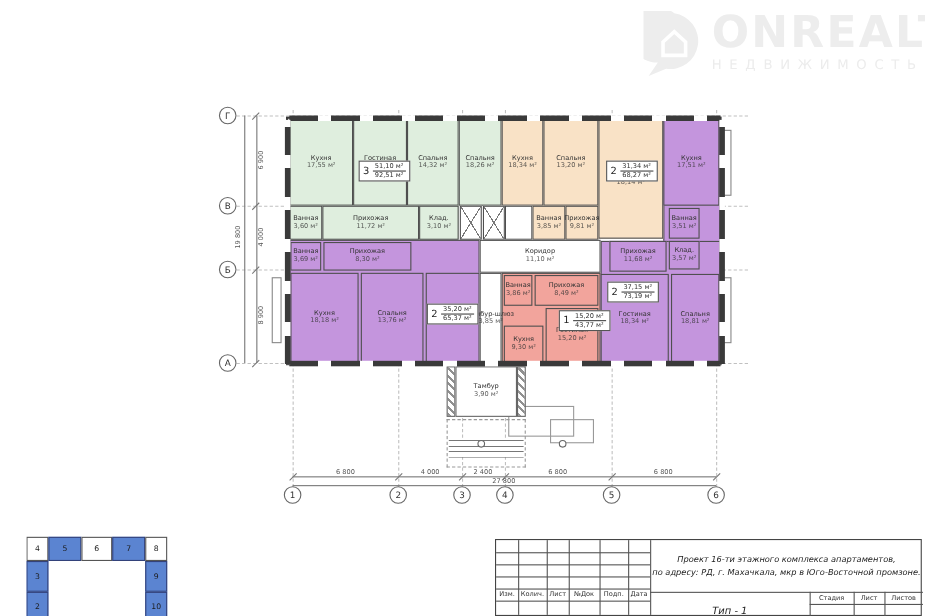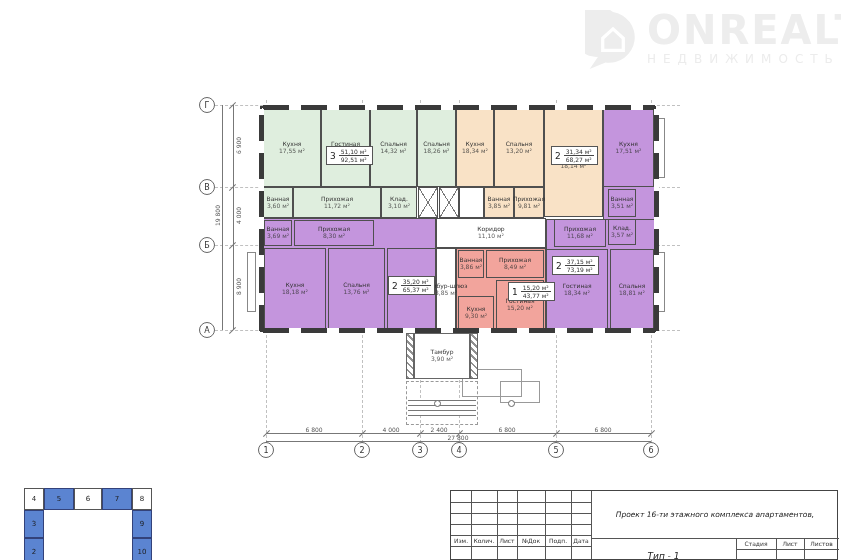--- a/index.html
+++ b/index.html
@@ -359,20 +359,21 @@
     <div class="hl" style="left:0;top:44px;width:140px;"></div>
     <div class="hl" style="left:0;top:55px;width:140px;"></div>
     <div class="tb-cell" style="left:0;top:44px;width:20px;height:11px;">Изм.</div>
     <div class="tb-cell" style="left:20px;top:44px;width:26px;height:11px;">Колич.</div>
     <div class="tb-cell" style="left:46px;top:44px;width:20px;height:11px;">Лист</div>
     <div class="tb-cell" style="left:66px;top:44px;width:28px;height:11px;">№Док</div>
     <div class="tb-cell" style="left:94px;top:44px;width:26px;height:11px;">Подп.</div>
     <div class="tb-cell" style="left:120px;top:44px;width:20px;height:11px;">Дата</div>
     <div class="tb-proj">
       <span>Проект 16-ти этажного комплекса апартаментов,</span>
+      <span>по адресу: РД, г. Махачкала, мкр в Юго-Восточной промзоне.</span>
     </div>
     <div class="hl" style="left:140px;top:47px;width:248px;"></div>
     <div class="vl" style="left:285px;top:47px;height:23px;"></div>
     <div class="vl" style="left:325px;top:47px;height:23px;"></div>
     <div class="vl" style="left:353px;top:47px;height:23px;"></div>
     <div class="hl" style="left:285px;top:58px;width:103px;"></div>
     <div class="tb-cell" style="left:285px;top:47px;width:40px;height:11px;">Стадия</div>
     <div class="tb-cell" style="left:325px;top:47px;width:28px;height:11px;">Лист</div>
     <div class="tb-cell" style="left:353px;top:47px;width:35px;height:11px;">Листов</div>
     <div class="tb-type">Тип - 1</div>

